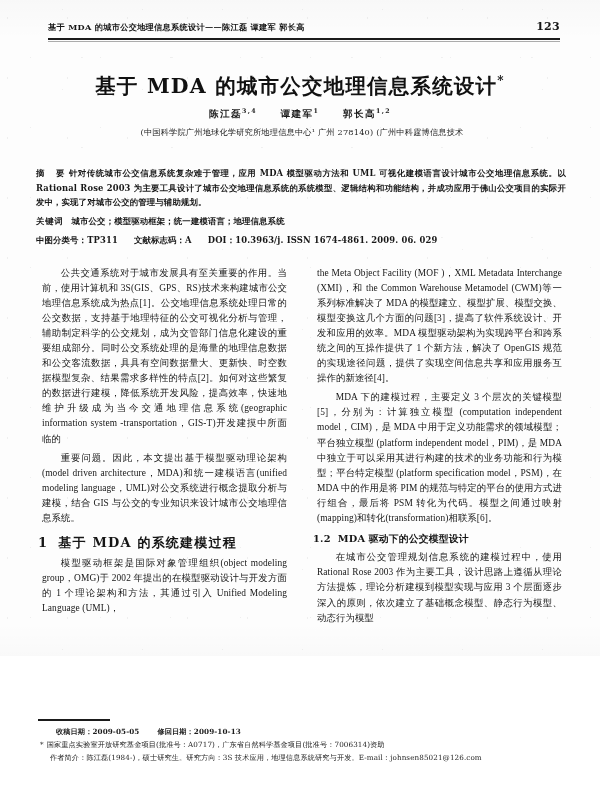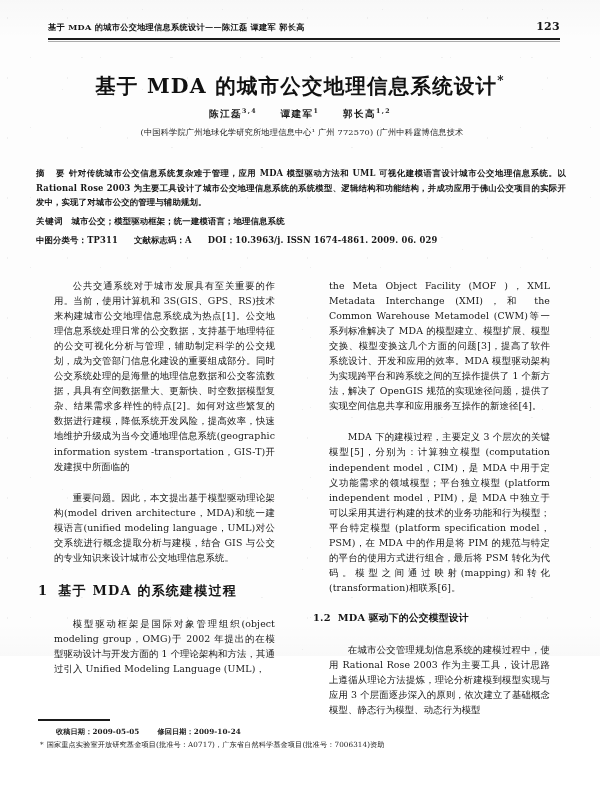--- a/index.html
+++ b/index.html
@@ -142,22 +142,23 @@
   .col {
     flex: 1 1 0;
     font-size: 9.4px;
     line-height: 15.05px;
     text-align: justify;
     color: #161616;
     letter-spacing: 0.1px;
     position: relative;
   }
   .col p {
-    margin: 16px;
+    margin: 4px;
     text-indent: 2em;
+    font-family: Liberation Serif, serif;
   }
   .col p.noindent { text-indent: 0; }
 
   h2.sec {
     margin: 7px 0 3px 0;
     font-size: 13px;
     font-weight: bold;
     letter-spacing: 1.2px;
     line-height: 19px;
   }
@@ -232,21 +233,21 @@
   </div>
 
   <div class="authors">
     <span><span>陈江磊</span><sup>3,4</sup></span>
     <span class="author-gap"></span>
     <span><span>谭建军</span><sup>1</sup></span>
     <span class="author-gap"></span>
     <span><span>郭长高</span><sup>1,2</sup></span>
   </div>
 
-  <div class="affil affil-1">(中国科学院广州地球化学研究所地理信息中心¹  广州 772570)  (广州中科霆博信息技术</div>
+  <div class="affil affil-1">(中国科学院广州地球化学研究所地理信息中心¹  广州 278140)  (广州中科霆博信息技术</div>
 
   <div class="abs-block">
     <div class="abs-body">
       <span class="lbl">摘 要</span><span>针对传统城市公交信息系统复杂难于管理，应用 MDA 模型驱动方法和 UML 可视化建模语言设计城市公交地理信息系统。以 Rational Rose 2003 为主要工具设计了城市公交地理信息系统的系统模型、逻辑结构和功能结构，并成功应用于佛山公交项目的实际开发中，实现了对城市公交的管理与辅助规划。</span>
     </div>
     <div class="kw-line">
       <span class="lbl">关键词</span><span>城市公交；模型驱动框架；统一建模语言；地理信息系统</span>
     </div>
     <div class="cls-line">
       <span class="seg"><span>中图分类号：</span><span>TP311</span></span><span class="seg"><span>文献标志码：</span><span>A</span></span><span class="seg"><span>DOI：</span><span>10.3963/j. ISSN 1674-4861. 2009. 06. 029</span></span>
@@ -271,21 +272,24 @@
         <span class="num">1.2</span><span>MDA 驱动下的公交模型设计</span>
       </h3>
       <p>在城市公交管理规划信息系统的建模过程中，使用 Rational Rose 2003 作为主要工具，设计思路上遵循从理论方法提炼，理论分析建模到模型实现与应用 3 个层面逐步深入的原则，依次建立了基础概念模型、静态行为模型、动态行为模型</p>
     </div>
 
   </div>
 
   <div class="fn-rule"></div>
   <div class="footnotes">
     <p class="fn fn-dates">
-      <span>收稿日期：</span><span>2009-05-05</span><span class="gap"></span><span>修回日期：</span><span>2009-10-24</span>
+      <span>收稿日期：</span><span>2009-05-05</span><span class="gap"></span><span>修回日期：</span><span>2009-10-13</span>
     </p>
     <p class="fn fn-star">
       <span class="mark">*</span><span>国家重点实验室开放研究基金项目(批准号：A0717)，广东省自然科学基金项目(批准号：7006314)资助</span>
     </p>
+    <p class="fn fn-bio">
+      <span>作者简介：</span><span>陈江磊(1984-)，硕士研究生。研究方向：3S 技术应用，地理信息系统研究与开发。E-mail：johnsen85021@126.com</span>
+    </p>
   </div>
 
   <div class="speckle"></div>
 </div>
 
 </body></html>

